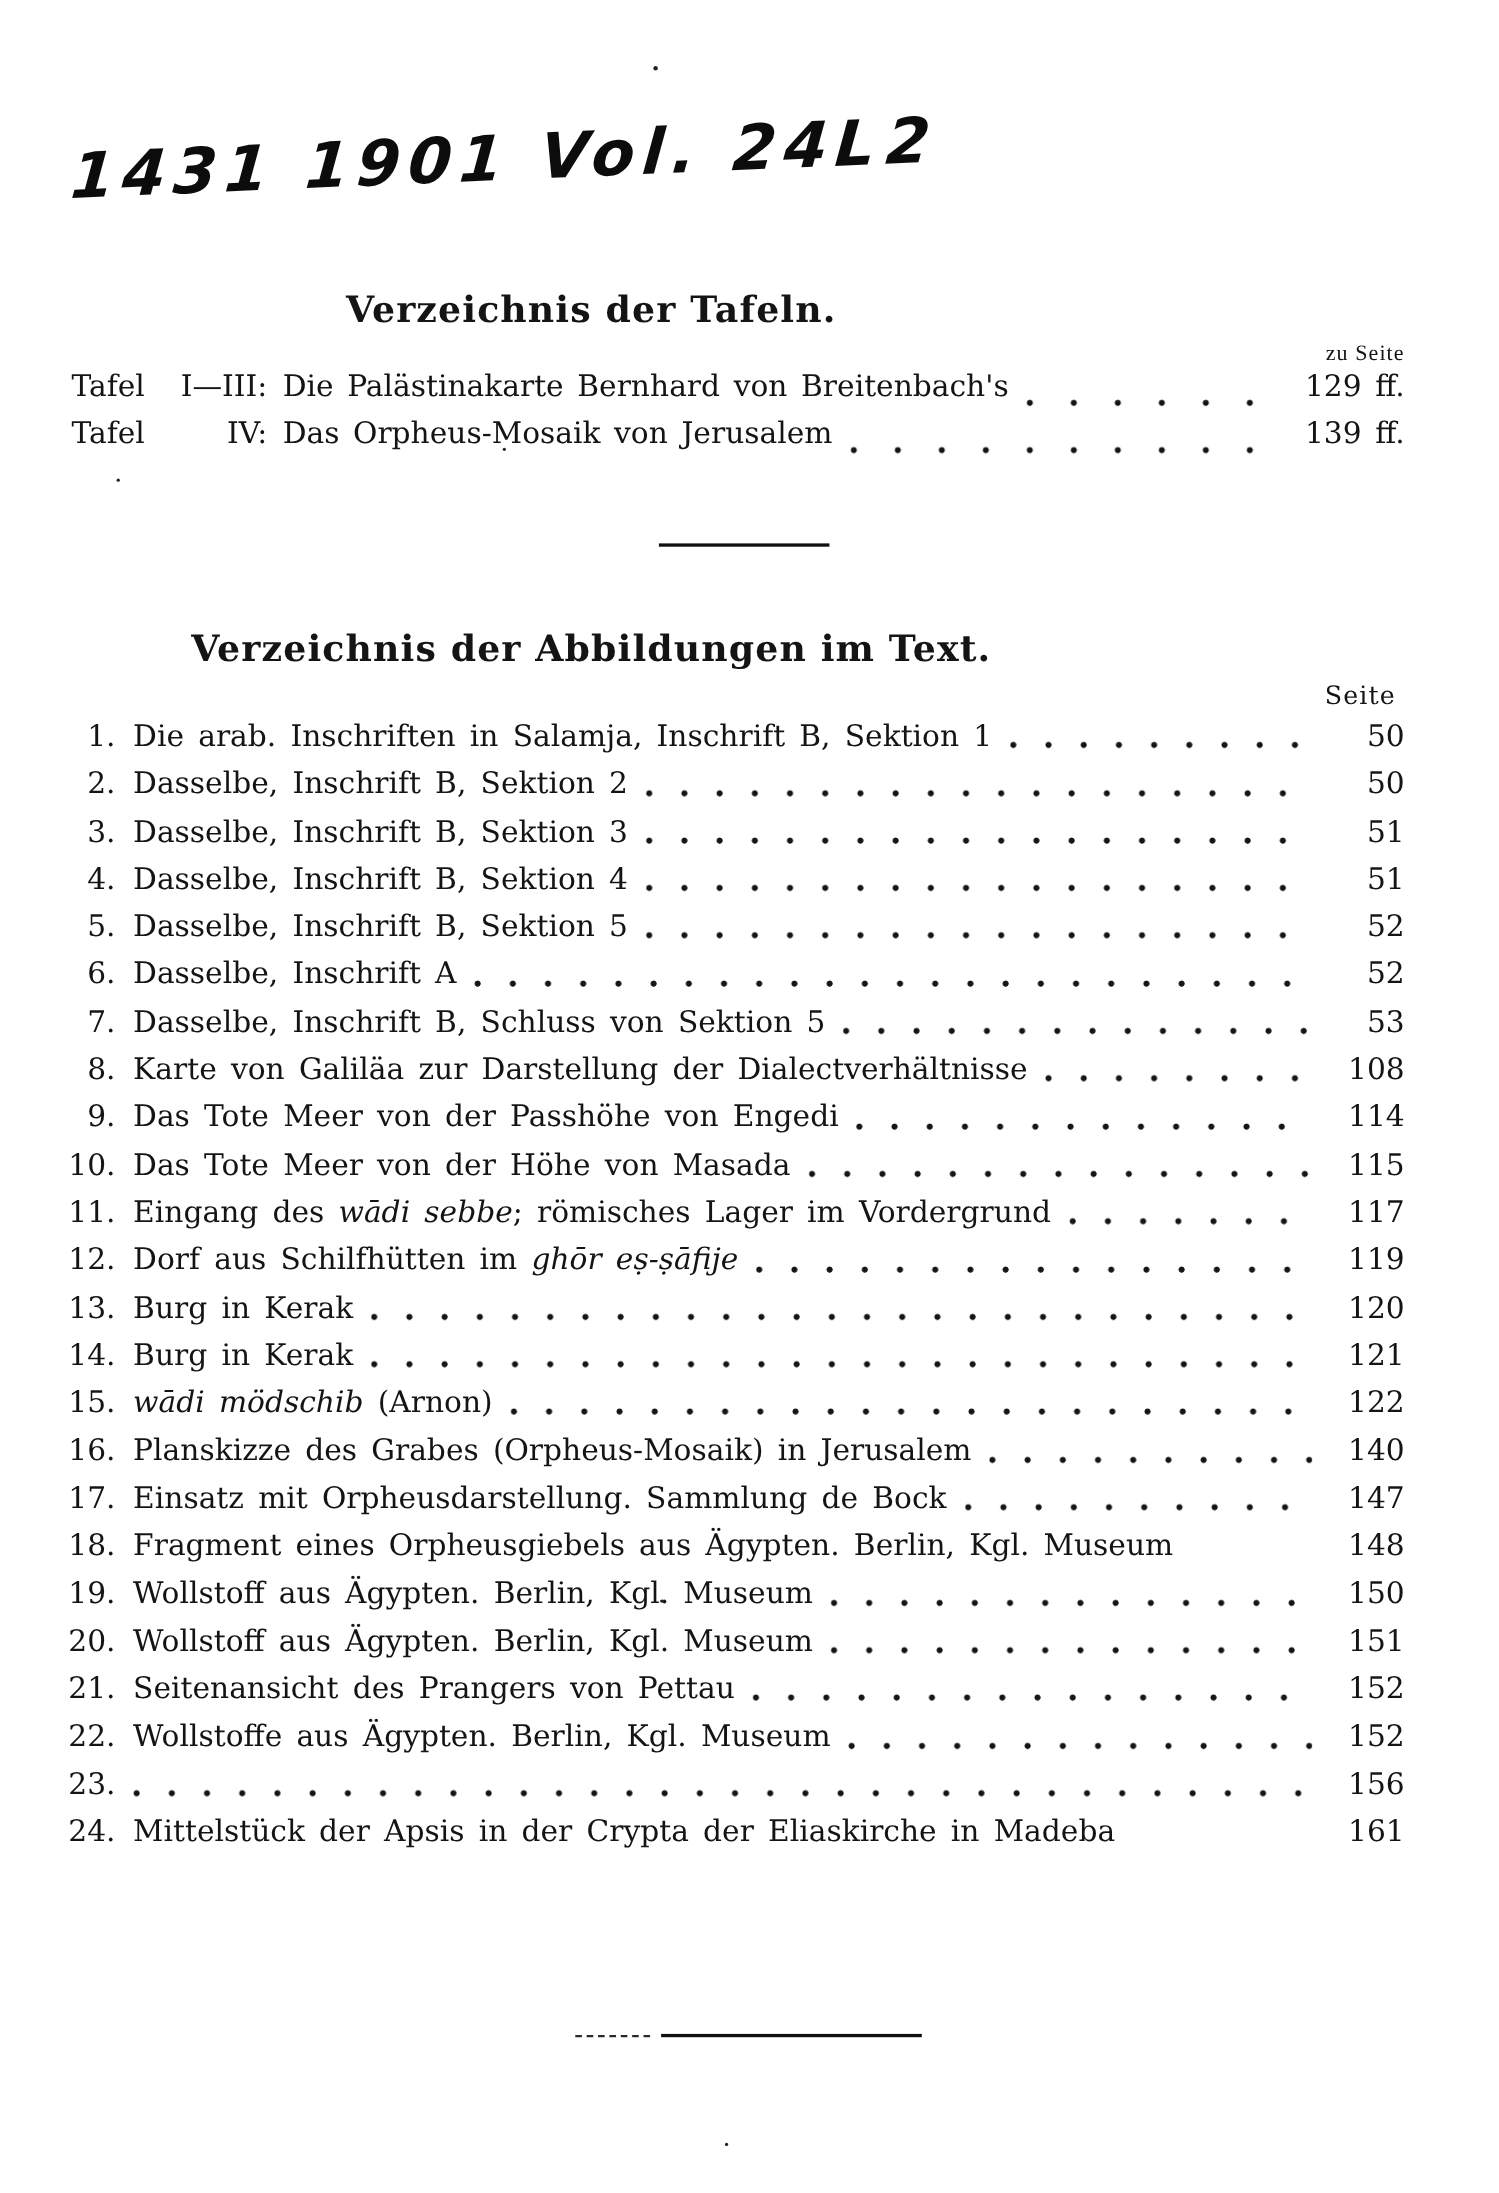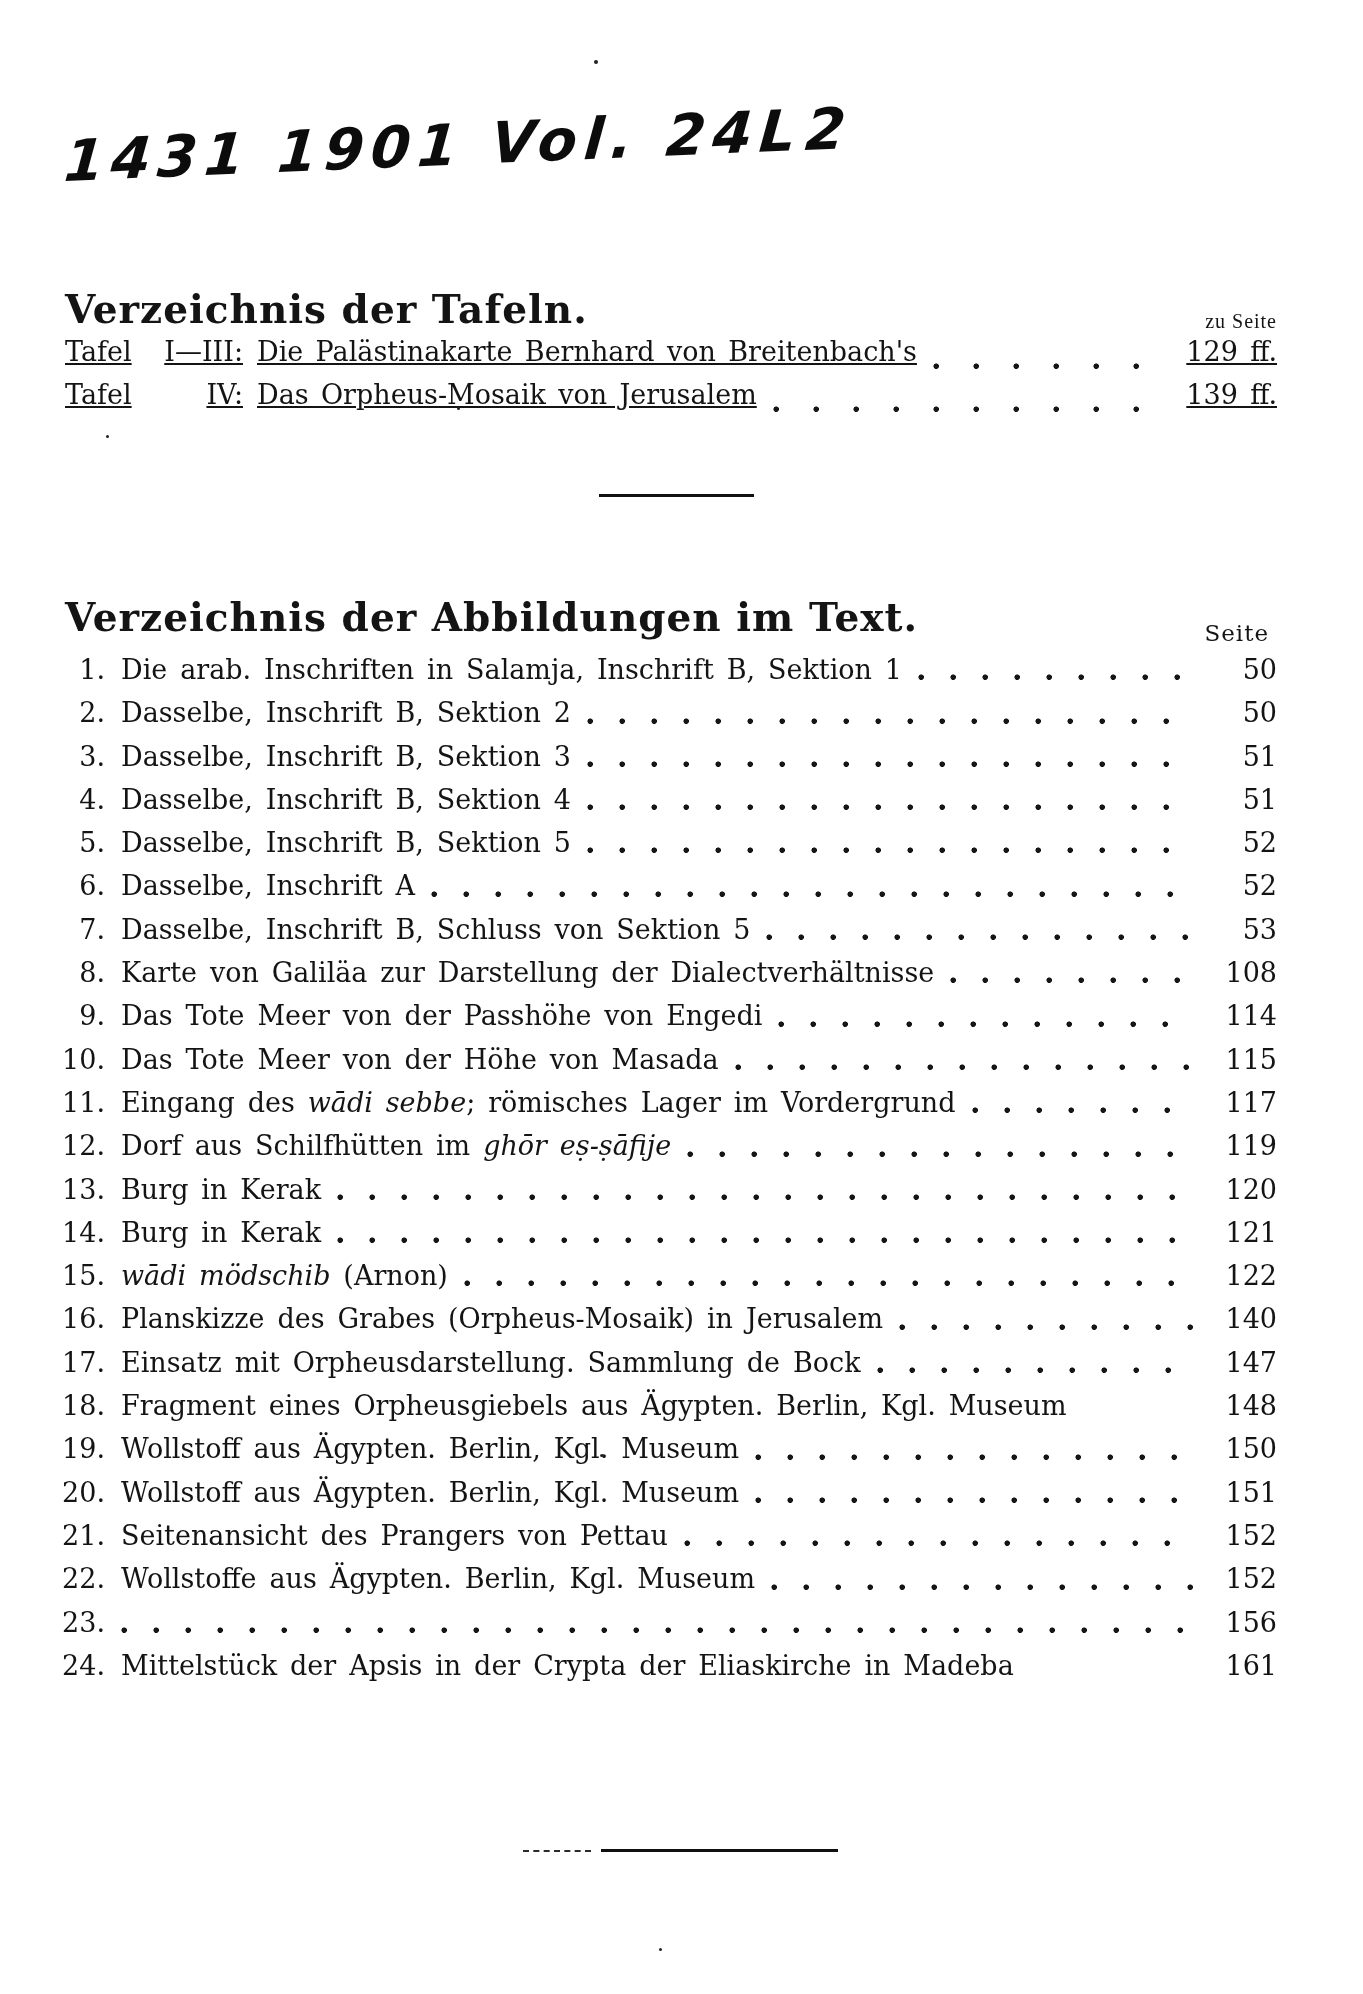--- a/index.html
+++ b/index.html
@@ -20,38 +20,38 @@
     font-style:italic;font-weight:600;
     font-size:57px;letter-spacing:7px;color:#0c0c0c;
     transform:rotate(-2.4deg) skewX(-7deg);
     transform-origin:left bottom;
     white-space:nowrap;
   }
   .handwriting .hw-right{letter-spacing:10px;}
   
   .heading{
     position:absolute;left:65px;width:945px;
-    text-align:left;font-weight:700;font-size:39px;
-    letter-spacing:1px;white-space:nowrap;margin-top:24px;
+    text-align:center;font-weight:700;font-size:33px;
+    letter-spacing:1px;white-space:nowrap;
   }
   .h-tafeln{top:262px;}
   .h-abb{top:570px;}
   .col-header{
     position:absolute;font-size:20px;letter-spacing:1px;
     text-align:right;white-space:nowrap;
   }
   .zu-seite{top:310px;left:1077px;width:200px;font-family:Liberation Serif, serif;}
   .seite{top:620px;left:1077px;width:192px;font-size:23px;}
   
   .plates{
     position:absolute;top:336px;left:65px;width:1212px;
   }
   .plate-row{
     display:flex;align-items:baseline;
-    height:43px;font-size:27px;word-spacing:0.14em;white-space:nowrap;text-decoration:underline;
+    height:43px;font-size:27px;word-spacing:0.14em;white-space:nowrap;
   }
   .plate-label{flex:0 0 76px;}
   .plate-num{flex:0 0 102px;text-align:right;}
   .plate-text{margin-left:14px;}
   .plate-page{flex:0 0 100px;text-align:right;}
   
   .figures{
     position:absolute;top:648px;left:55px;width:1222px;
   }
   .fig-row{

